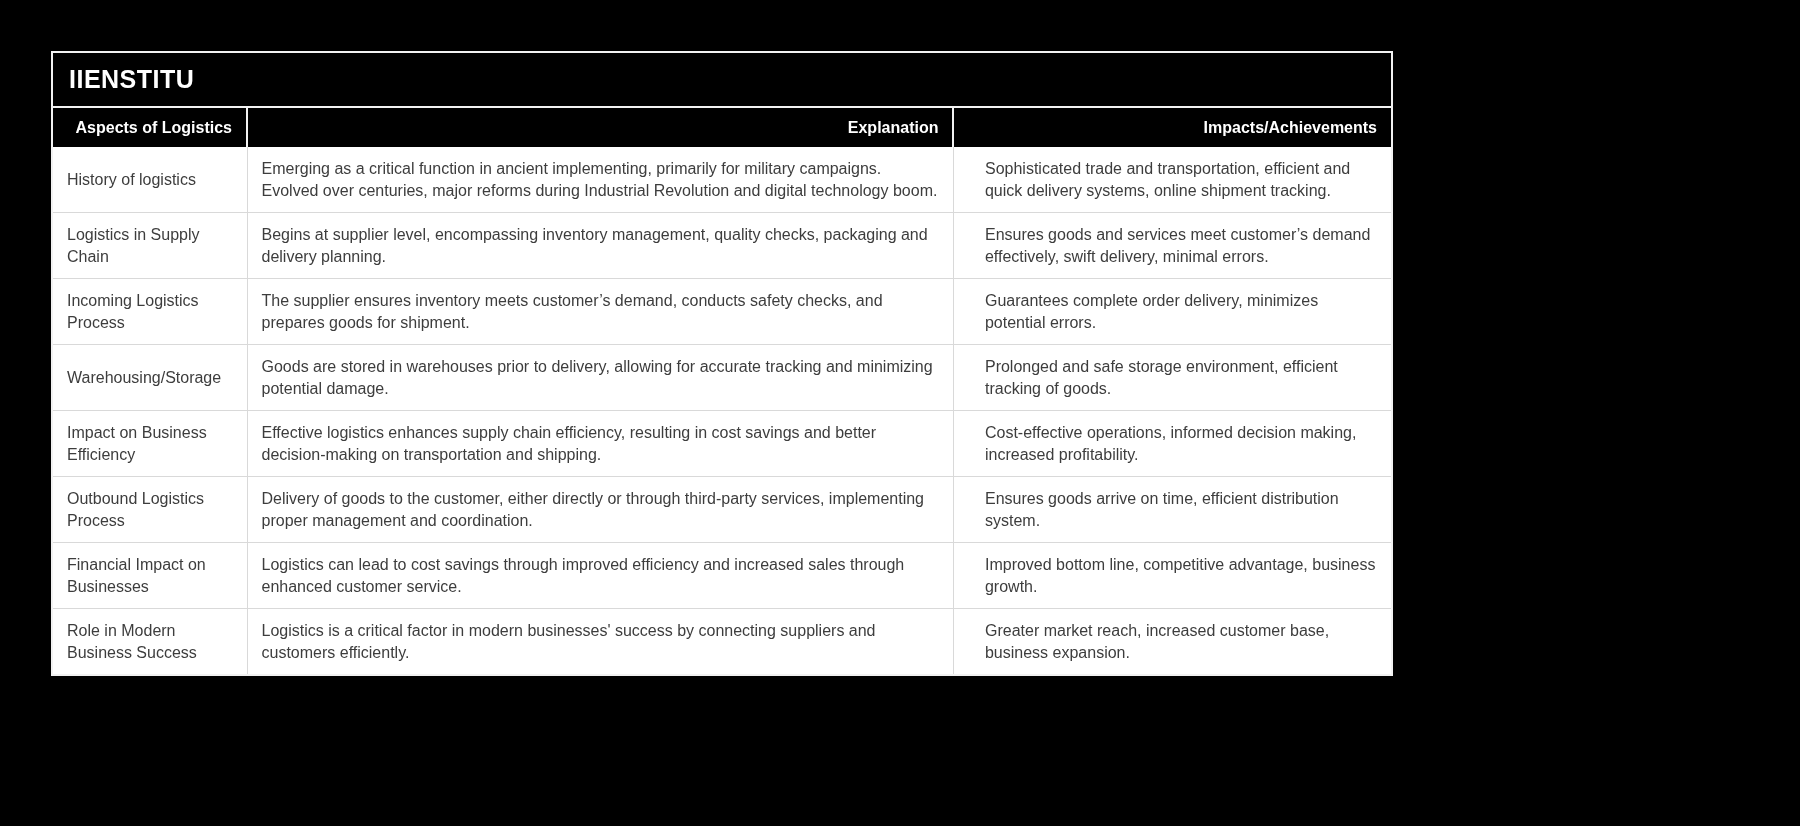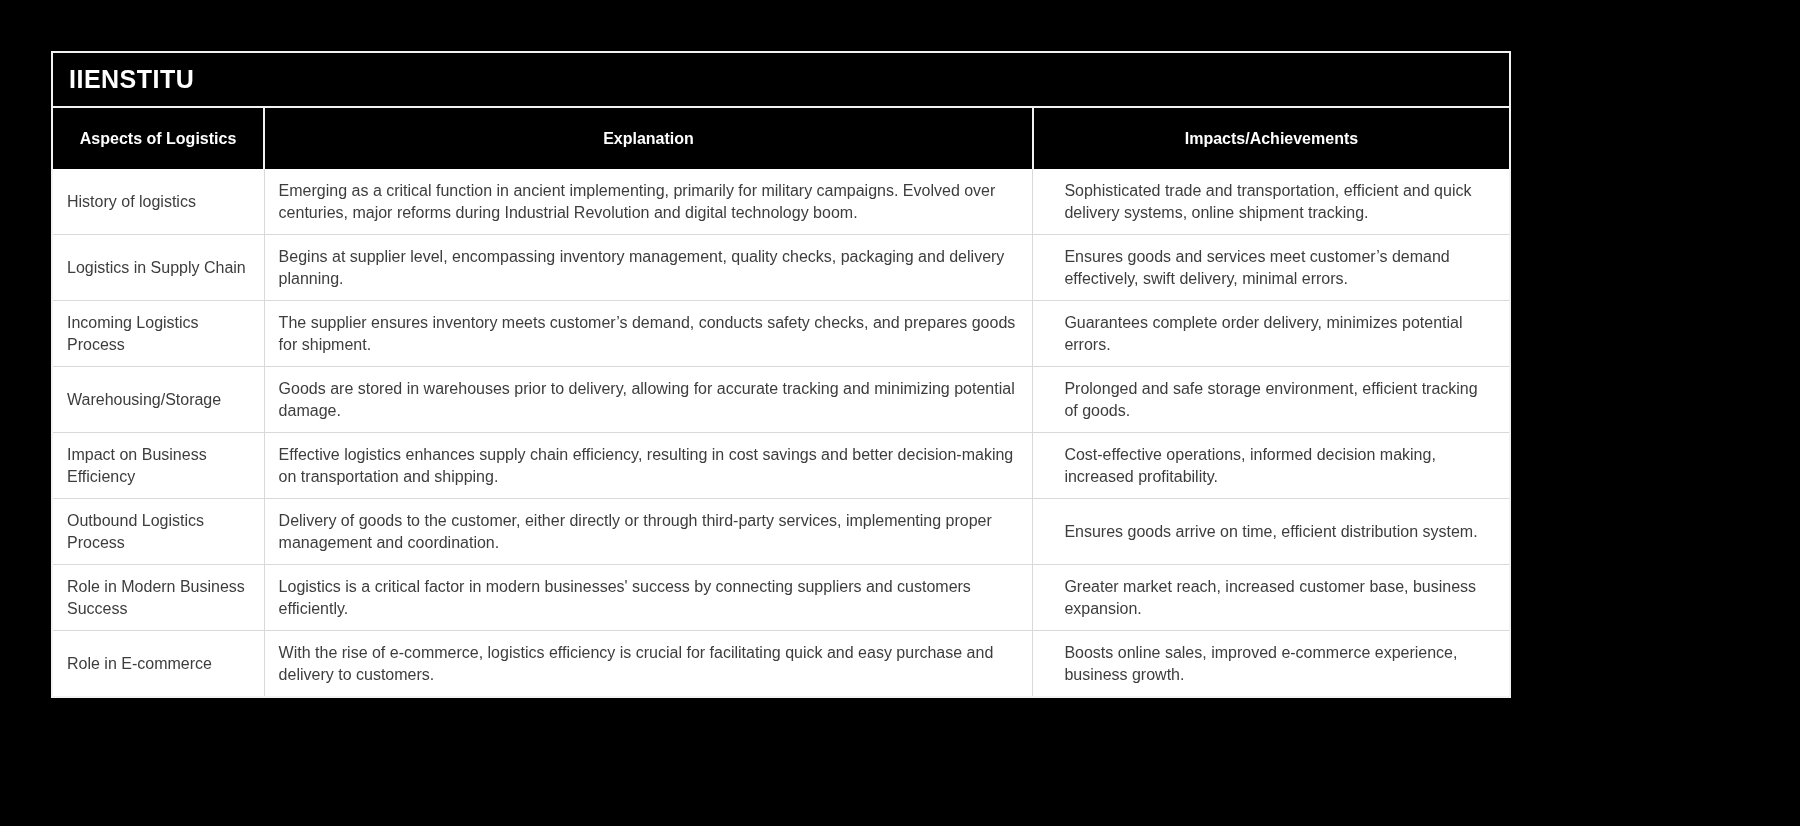--- a/index.html
+++ b/index.html
@@ -7,21 +7,21 @@
     width: 1800px;
     height: 826px;
     background: var(--page-bg, #000000);
     font-family: "Liberation Sans", "DejaVu Sans", sans-serif;
     overflow: hidden;
   }
   .table-card {
     position: absolute;
     left: 51px;
     top: 51px;
-    width: 1460px;
+    width: 1342px;
     border: 2px solid var(--outer-border, #f2f2f2);
     background: var(--page-bg, #000000);
   }
   .title-bar {
     background: var(--header-bg, #000000);
     border-bottom: 2px solid var(--outer-border, #f2f2f2);
     padding: 12px 16px 13px 16px;
   }
   .title-bar h1 {
     color: var(--header-text, #ffffff);
@@ -36,22 +36,22 @@
     table-layout: fixed;
   }
   table.logistics col.c-aspect      { width: 14.5%; }
   table.logistics col.c-explanation { width: 52.8%; }
   table.logistics col.c-impact      { width: 32.7%; }
   thead th {
     background: var(--header-bg, #000000);
     color: var(--header-text, #ffffff);
     font-size: 16px;
     font-weight: bold;
-    text-align: center;
-    padding: 20px 14px;
+    text-align: right;
+    padding: 9px 14px;
     border-right: 2px solid var(--outer-border, #f2f2f2);
     line-height: 21px;
     white-space: nowrap;
     overflow: hidden;
   }
   thead th:last-child { border-right: none; }
   tbody td {
     background: var(--body-bg, #ffffff);
     color: var(--body-text, #3d3d3d);
     font-size: 16px;
@@ -110,24 +110,24 @@
           <td>Impact on Business Efficiency</td>
           <td>Effective logistics enhances supply chain efficiency, resulting in cost savings and better decision-making on transportation and shipping.</td>
           <td>Cost-effective operations, informed decision making, increased profitability.</td>
         </tr>
         <tr>
           <td>Outbound Logistics Process</td>
           <td>Delivery of goods to the customer, either directly or through third-party services, implementing proper management and coordination.</td>
           <td>Ensures goods arrive on time, efficient distribution system.</td>
         </tr>
         <tr>
+          <td>Financial Impact on Businesses</td>
+          <td>Logistics can lead to cost savings through improved efficiency and increased sales through enhanced customer service.</td>
+          <td>Improved bottom line, competitive advantage, business growth.</td>
+        </tr>
+        <tr>
           <td>Role in Modern Business Success</td>
           <td>Logistics is a critical factor in modern businesses' success by connecting suppliers and customers efficiently.</td>
           <td>Greater market reach, increased customer base, business expansion.</td>
-        </tr>
-        <tr>
-          <td>Role in E-commerce</td>
-          <td>With the rise of e-commerce, logistics efficiency is crucial for facilitating quick and easy purchase and delivery to customers.</td>
-          <td>Boosts online sales, improved e-commerce experience, business growth.</td>
         </tr>
       </tbody>
   </table>
 </div>
 
 </body></html>

